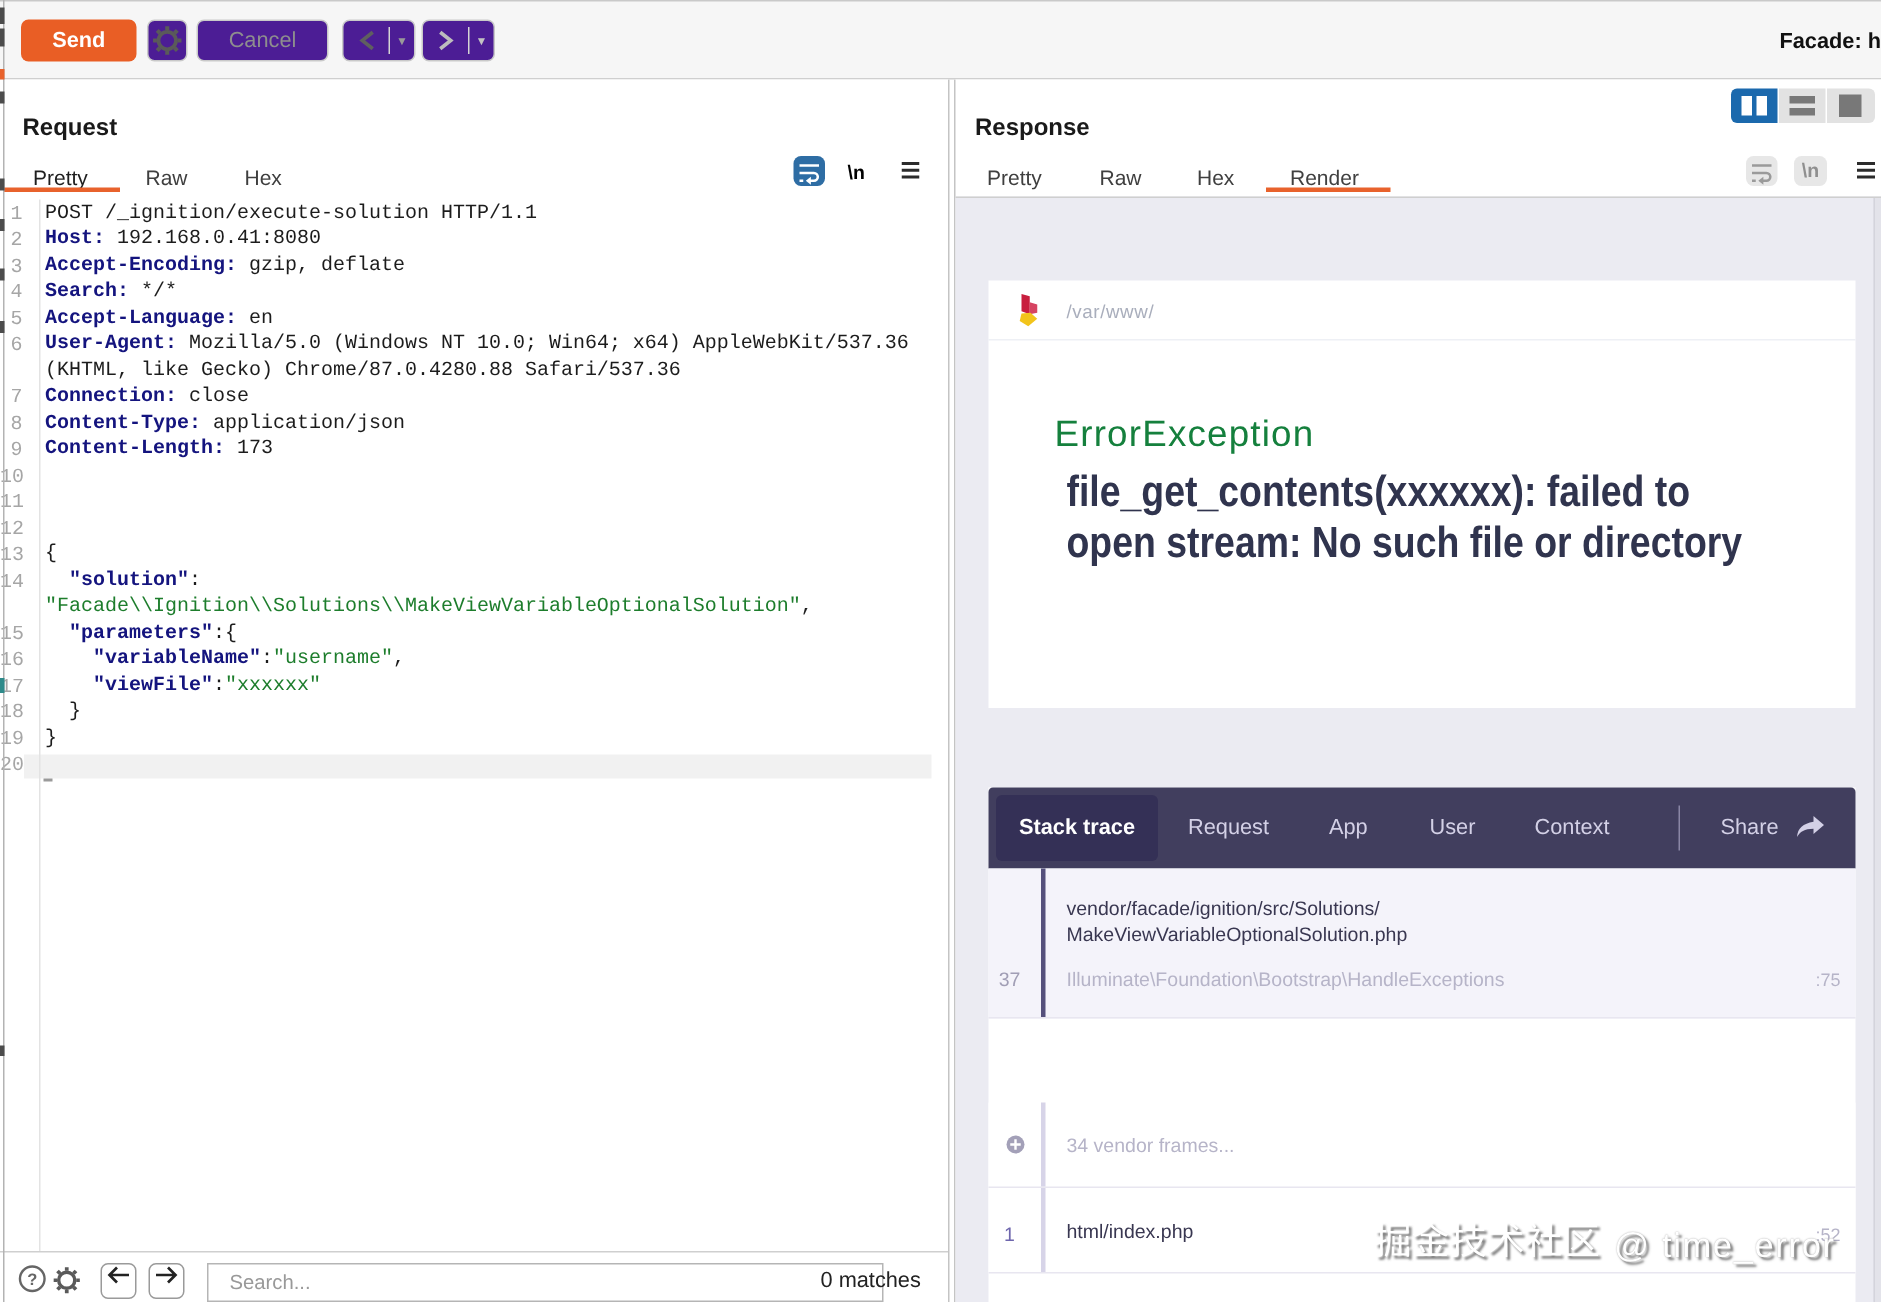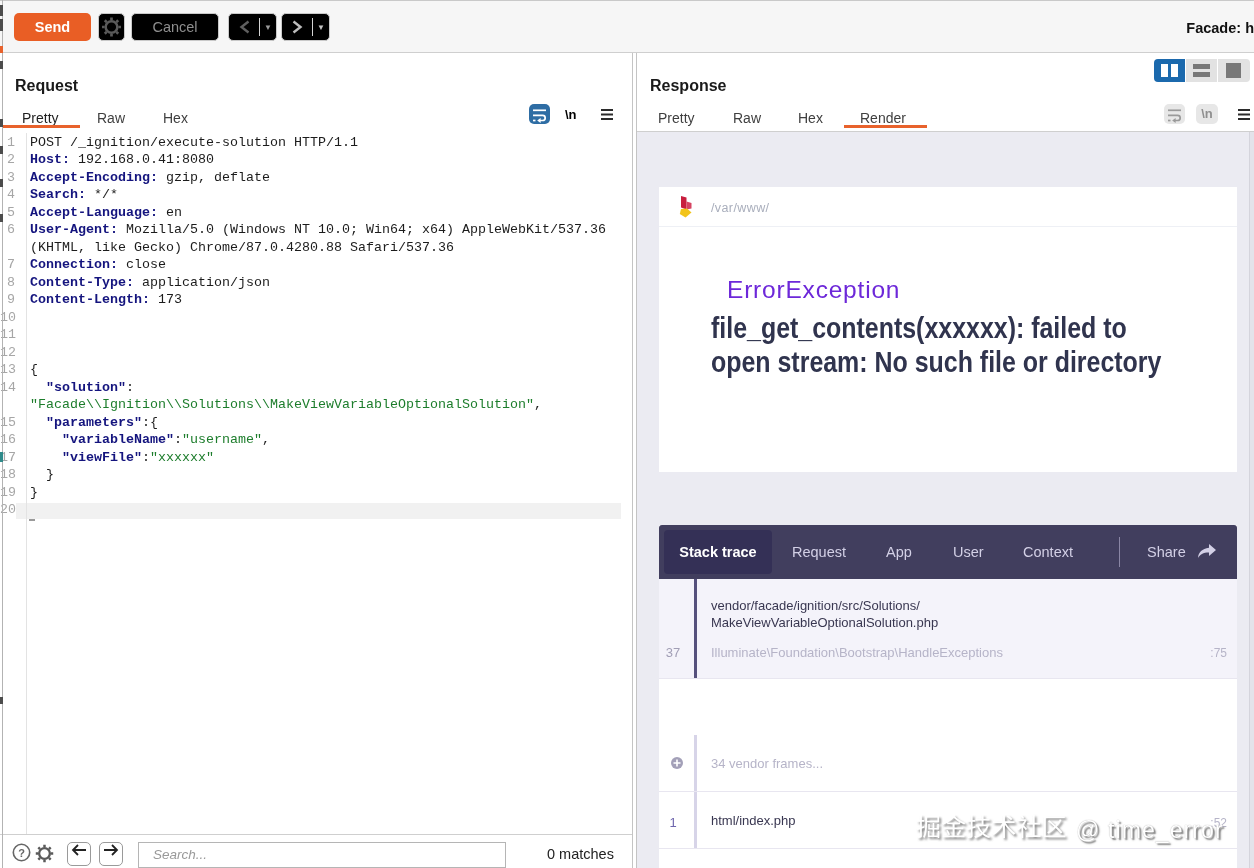--- a/index.html
+++ b/index.html
@@ -1,20 +1,20 @@
 <!DOCTYPE html>
 <html><head><meta charset="utf-8"><style>
 *{margin:0;padding:0;box-sizing:border-box}
 html,body{width:1254px;height:868px;overflow:hidden;background:#fff;font-family:"Liberation Sans",sans-serif}
 #root{position:absolute;left:0;top:0;width:1254px;height:868px}
 .abs{position:absolute}
 
 #toolbar{left:0;top:0;width:1254px;height:53px;background:#f6f6f6;border-top:1px solid #c9c9c9;border-bottom:1px solid #cfcfcf}
 #send{left:14px;top:13px;width:77px;height:28px;background:#e95e25;border-radius:5px;color:#fff;font-weight:bold;font-size:14.5px;text-align:center;line-height:28px}
-.tbtn{top:13px;height:28px;border:1px solid #c9c9c9;border-radius:5px;background:#000000}
+.tbtn{top:13px;height:28px;border:1px solid #c9c9c9;border-radius:5px;background:#4c1d95}
 #gearbtn{left:98px;width:27px}
 #cancel{left:131px;width:88px;color:#8e8e8e;font-size:14.5px;text-align:center;line-height:26px}
 #prev{left:228px;width:49px}
 #next{left:281px;width:49px}
 .navdiv{position:absolute;top:4px;bottom:4px;width:1px;background:#d4d4d4}
 .caret{position:absolute;top:9px;font-size:8px;color:#9a9a9a}
 #target{right:0px;top:20px;font-weight:bold;font-size:14.5px;color:#111;white-space:nowrap}
 
 #lpanel{left:0;top:53px;width:633px;height:815px;background:#fff;border-right:1px solid #c4c4c4}
 #rpanel{left:636px;top:53px;width:618px;height:815px;background:#fff;border-left:1px solid #c4c4c4}
@@ -27,30 +27,30 @@
 #gutline{left:26px;top:80px;width:1px;height:754px;background:#e3e3e3}
 #hiline{left:16px;top:450px;width:605px;height:16px;background:#f1f1f1}
 #caret2{left:29px;top:466px;width:6px;height:2px;background:#9a9a9a}
 .k{color:#14147e;font-weight:bold}
 .g{color:#1d7d2c}
 
 .wrapbox{width:21px;height:20px;border-radius:5px}
 .nl{font-family:"Liberation Sans",sans-serif;font-size:13px;font-weight:bold}
 
 #bbar{left:0;top:781px;width:632px;height:34px;background:#fff;border-top:1px solid #cfcfcf}
-#search{left:138px;top:7px;width:368px;height:26px;border:1px solid #b5b5b5;background:#fff;color:#999;font-style:italic;font-size:13.5px;line-height:24px;padding-left:14px}
+#search{left:138px;top:7px;width:451px;height:26px;border:1px solid #b5b5b5;background:#fff;color:#999;font-size:13.5px;line-height:24px;padding-left:14px}
 #matches{left:547px;top:11px;font-size:14.5px;color:#222}
 .squarebtn{top:7px;width:24px;height:24px;border:1px solid #9a9a9a;border-radius:5px;background:#fff;text-align:center}
 
 #render{left:637px;top:131px;width:617px;height:737px;background:#ebebf2;border-top:1px solid #cfcfcf}
 #rscroll{left:1249px;top:132px;width:5px;height:736px;background:#e3e3ea;border-left:1px solid #d4d4dc}
 #card1{left:659px;top:187px;width:578px;height:285px;background:#fff}
 #card1 .hdr{position:absolute;left:0;top:0;width:578px;height:40px;border-bottom:1px solid #eef0f5}
 #vw{left:52px;top:14px;font-size:12.5px;letter-spacing:0.4px;color:#a9aebc}
-#eex{left:68px;top:89px;font-size:24.5px;color:#6d28d9;letter-spacing:0.8px}
+#eex{left:44px;top:89px;font-size:24.5px;color:#15803d;letter-spacing:0.8px}
 #etitle{left:52px;top:125px;font-size:29px;line-height:33.5px;font-weight:bold;color:#30344e;transform:scaleX(0.86);transform-origin:0 0}
 #elink{left:52px;top:213px;font-size:14.5px;letter-spacing:0.45px;color:#a2a6b3;text-decoration:underline}
 
 #card2{left:659px;top:525px;width:578px;height:343px;background:#fff}
 #shdr{left:0;top:0;width:578px;height:54px;background:#413e5e;border-radius:3px 3px 0 0}
 #stab{left:5px;top:5px;width:108px;height:44px;background:#343056;border-radius:4px;color:#fff;font-size:14.5px;font-weight:bold;text-align:center;line-height:44px}
 .htab{position:absolute;top:19px;font-size:14.5px;color:#d3d0e6}
 #sep{left:460px;top:12px;width:1px;height:30px;background:#8a86a5}
 .row{position:absolute;left:0;width:578px;background:#fff;border-bottom:1px solid #e8e6f0}
 .bar{position:absolute;left:35px;top:0;width:3px;height:100%}

